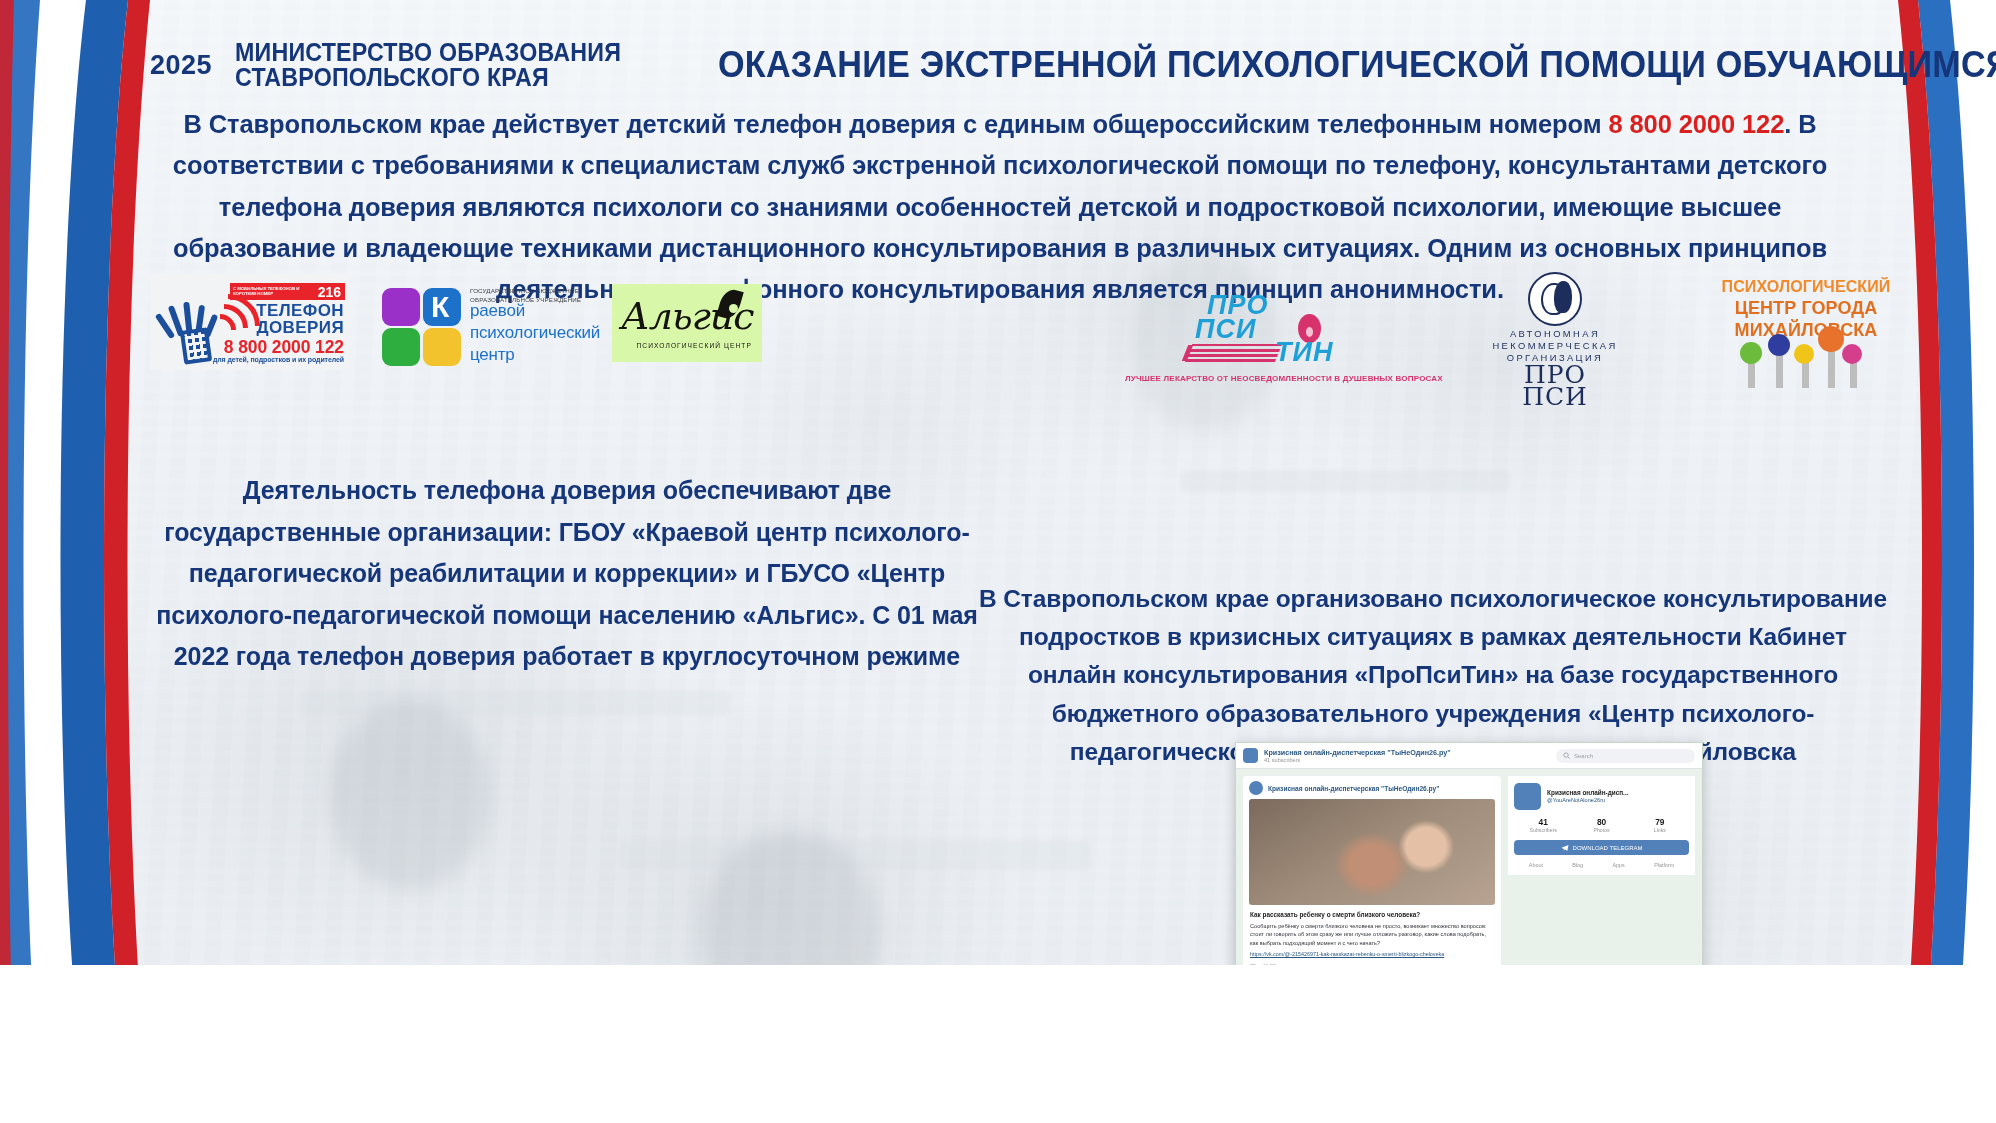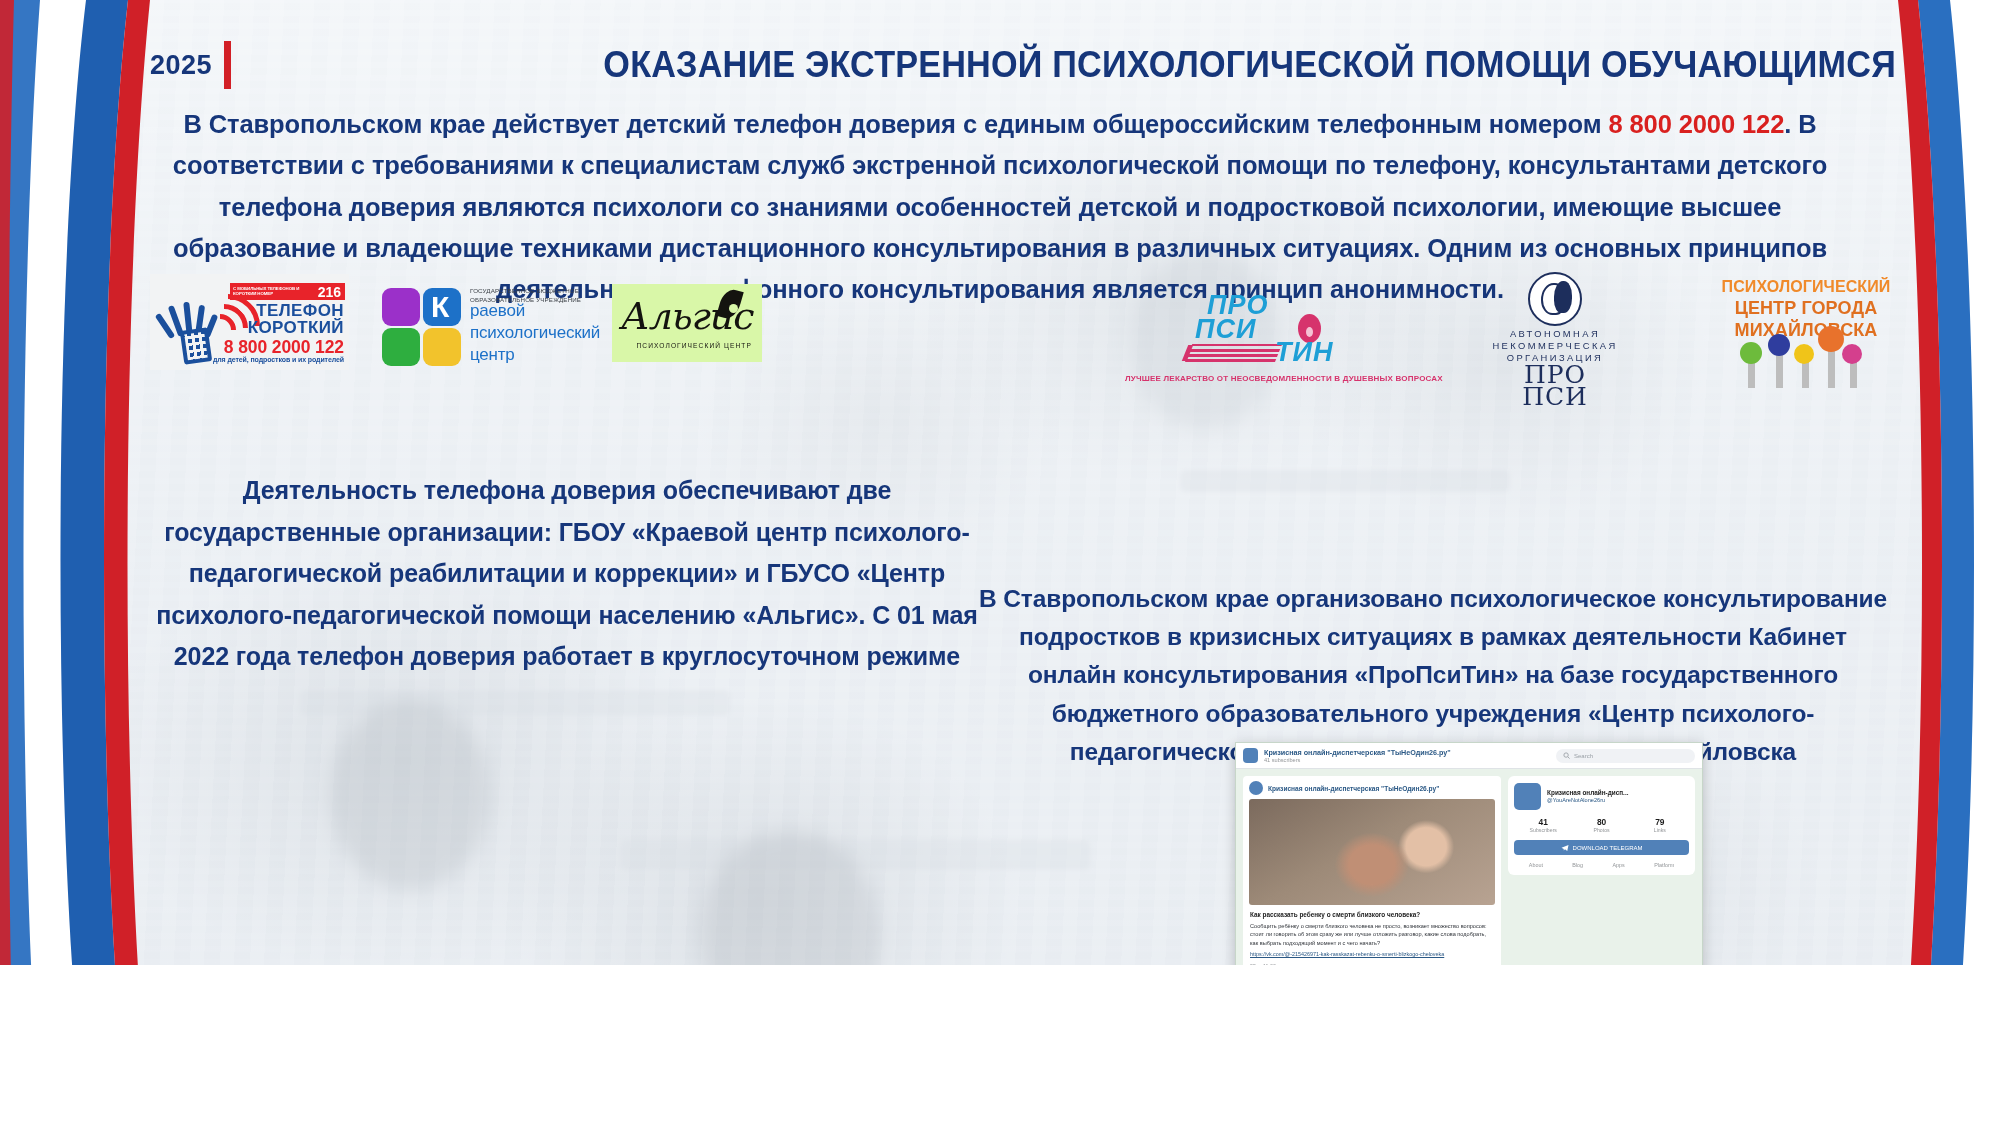--- a/index.html
+++ b/index.html
@@ -173,21 +173,21 @@
        linear-gradient(150deg,#7b6a5d 0%, #9d8a78 45%, #b8a392 100%);}
   .vk-ptxt{padding:6px 7px 0;}
   .vk-ptxt .q{font-size:6.4px;color:#1b1b1b;font-weight:bold;margin-bottom:4px;}
   .vk-ptxt p{margin:0 0 4px;font-size:5.6px;color:#30343a;line-height:1.5;}
   .vk-ptxt a{font-size:5.4px;color:#2a5885;word-break:break-all;line-height:1.45;display:block;}
   .vk-pmeta{display:flex;gap:7px;align-items:center;padding:4px 7px 5px;font-size:5.4px;color:#939699;}
   .vk-date{margin:0 auto 6px;width:128px;height:12px;background:#5181b8;border-radius:6px;color:#fff;
      font-size:6px;display:flex;align-items:center;justify-content:center;}
 
   .vk-side{flex:1 1 42%;display:flex;flex-direction:column;gap:6px;}
-  .vk-prof{background:#fff;border-radius:6px;padding:7px 6px;}
+  .vk-prof{background:#fff;border-radius:0;padding:7px 6px;}
   .vk-prof-top{display:flex;gap:6px;align-items:center;}
   .vk-prof-top .av{width:27px;height:27px;border-radius:5px;background:#5181b8;flex:0 0 auto;}
   .vk-prof-top b{display:block;font-size:6.4px;color:#1b1b1b;line-height:1.3;}
   .vk-prof-top span{display:block;font-size:5.6px;color:#2a5885;line-height:1.3;}
   .vk-stats{display:flex;margin-top:7px;}
   .vk-stats div{flex:1;text-align:center;}
   .vk-stats b{display:block;font-size:8.4px;color:#1b1b1b;}
   .vk-stats span{display:block;font-size:5.2px;color:#939699;}
   .vk-btn{margin-top:7px;height:15px;background:#5181b8;border-radius:4px;color:#fff;font-size:6px;
      display:flex;align-items:center;justify-content:center;gap:4px;}
@@ -221,20 +221,24 @@
     <svg width="150" height="1123" viewBox="0 0 150 1123" preserveAspectRatio="none" aria-hidden="true">
       <path d="M150,0 L104,0 C136,300 136,830 104,1123 L150,1123 Z" fill="#ffffff"></path>
       <path d="M104,0 L72,0 C104,300 104,830 72,1123 L104,1123 C136,830 136,300 104,0 Z" fill="#2a6fc0"></path>
       <path d="M72,0 L52,0 C84,300 84,830 52,1123 L72,1123 C104,830 104,300 72,0 Z" fill="#d02028"></path>
     </svg>
   </div>
 
   <div class="header">
     <div class="year">2025</div>
     <div class="red-rule"></div>
+    <div class="ministry">
+      <div>МИНИСТЕРСТВО ОБРАЗОВАНИЯ</div>
+      <div>СТАВРОПОЛЬСКОГО КРАЯ</div>
+    </div>
     <div class="slide-title">ОКАЗАНИЕ ЭКСТРЕННОЙ ПСИХОЛОГИЧЕСКОЙ ПОМОЩИ ОБУЧАЮЩИМСЯ</div>
   </div>
 
   <div class="intro">
     <span>В Ставропольском крае действует детский телефон доверия с единым общероссийским телефонным номером </span><span class="hot">8 800 2000 122</span><span>. В соответствии с требованиями к специалистам служб экстренной психологической помощи по телефону, консультантами детского телефона доверия являются психологи со знаниями особенностей детской и подростковой психологии, имеющие высшее образование и владеющие техниками дистанционного консультирования в различных ситуациях. Одним из основных принципов деятельности телефонного консультирования является принцип анонимности.</span>
   </div>
 
   <div class="logo-strip">
 
     <div class="logo lg1">
@@ -251,21 +255,21 @@
       <div class="waves">
         <span style="left:-2px;top:24px;width:22px;height:22px;"></span>
         <span style="left:-6px;top:14px;width:38px;height:38px;"></span>
         <span style="left:-10px;top:4px;width:54px;height:54px;"></span>
       </div>
       <div class="badge">
         <em>С МОБИЛЬНЫХ ТЕЛЕФОНОВ И КОРОТКИЙ НОМЕР</em>
         <span>216</span>
       </div>
       <div class="t1">ТЕЛЕФОН</div>
-      <div class="t2">КОРОТКИЙ</div>
+      <div class="t2">ДОВЕРИЯ</div>
       <div class="t3">8 800 2000 122</div>
       <div class="t4">для детей, подростков и их родителей</div>
     </div>
 
     <div class="logo lg2">
       <div class="sq p"></div>
       <div class="sq g"></div>
       <div class="sq b"></div>
       <div class="sq y"></div>
       <div class="kk">К</div>

